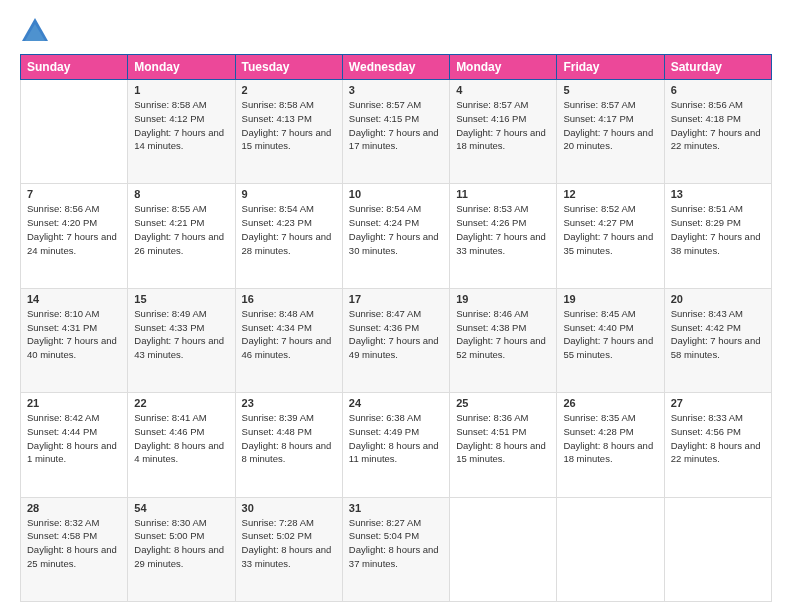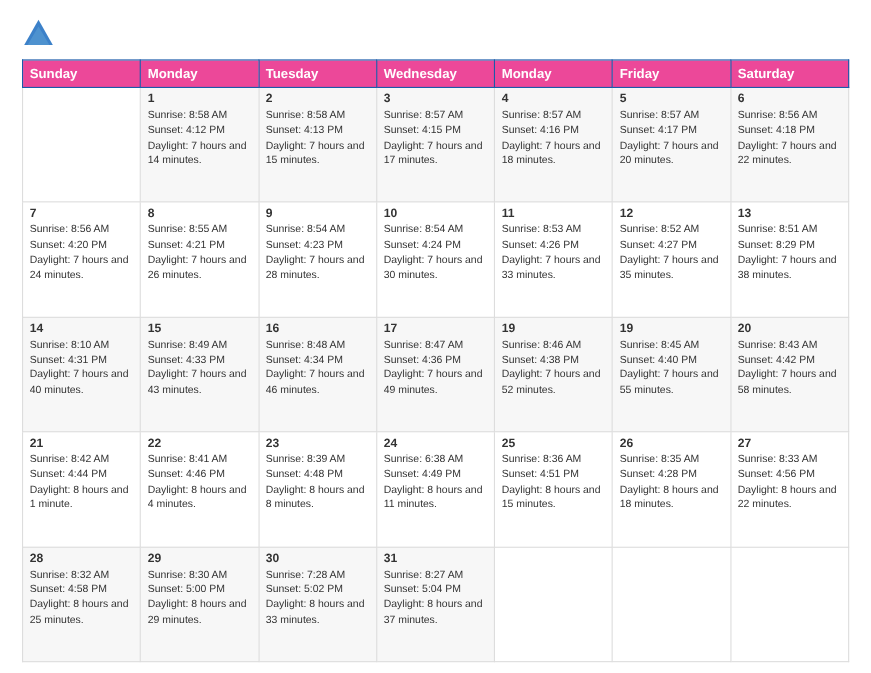--- a/index.html
+++ b/index.html
@@ -369,21 +369,21 @@
           <tr>
             <td>
           <span class="day-num">28</span>
           <div class="cell-info">
             <span>Sunrise: 8:32 AM</span><br>
             <span>Sunset: 4:58 PM</span><br>
             <span>Daylight: 8 hours and 25 minutes.</span>
           </div>
         </td>
             <td>
-          <span class="day-num">29</span>
+          <span class="day-num">54</span>
           <div class="cell-info">
             <span>Sunrise: 8:30 AM</span><br>
             <span>Sunset: 5:00 PM</span><br>
             <span>Daylight: 8 hours and 29 minutes.</span>
           </div>
         </td>
             <td>
           <span class="day-num">30</span>
           <div class="cell-info">
             <span>Sunrise: 7:28 AM</span><br>

